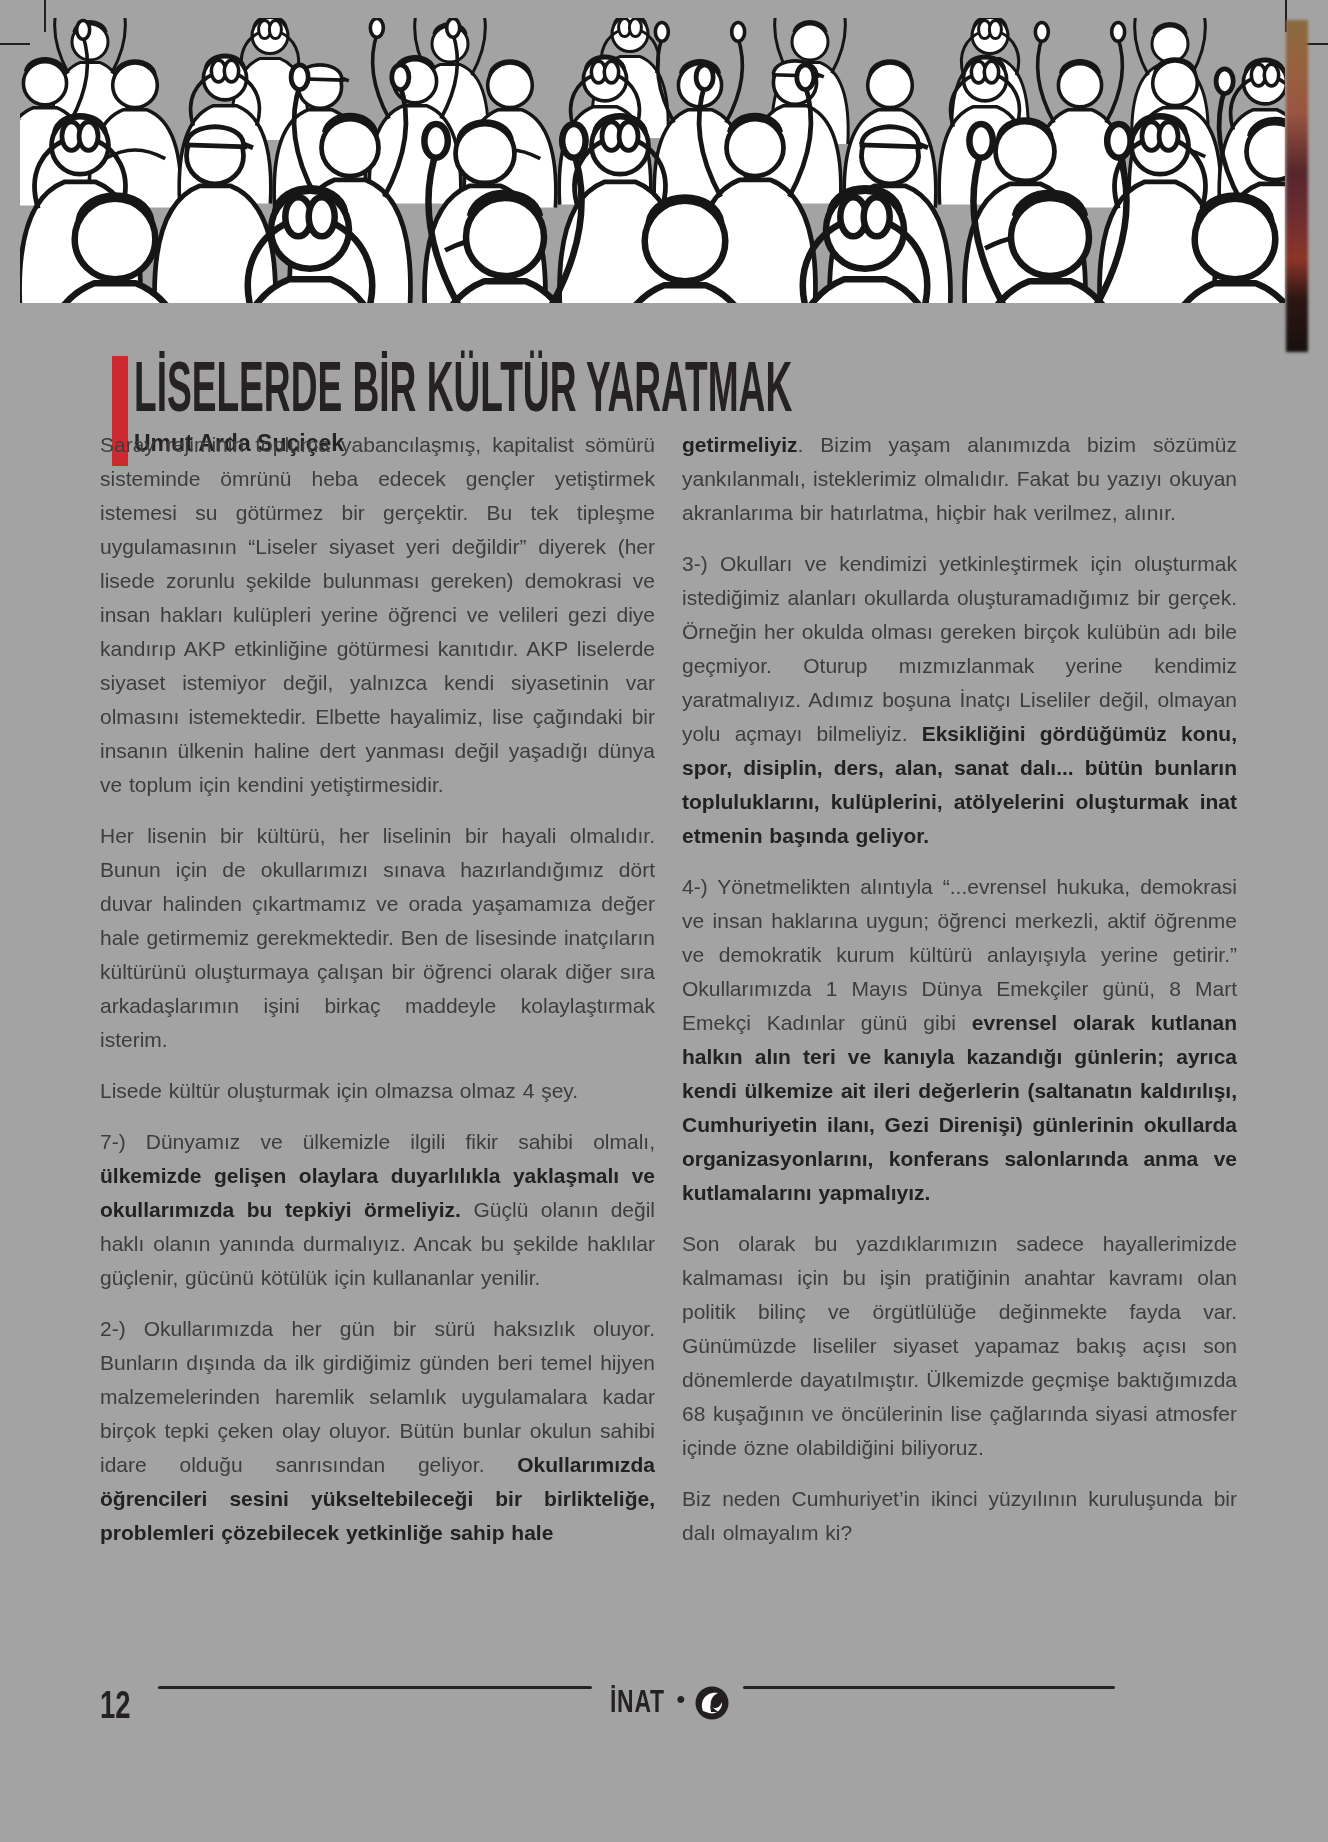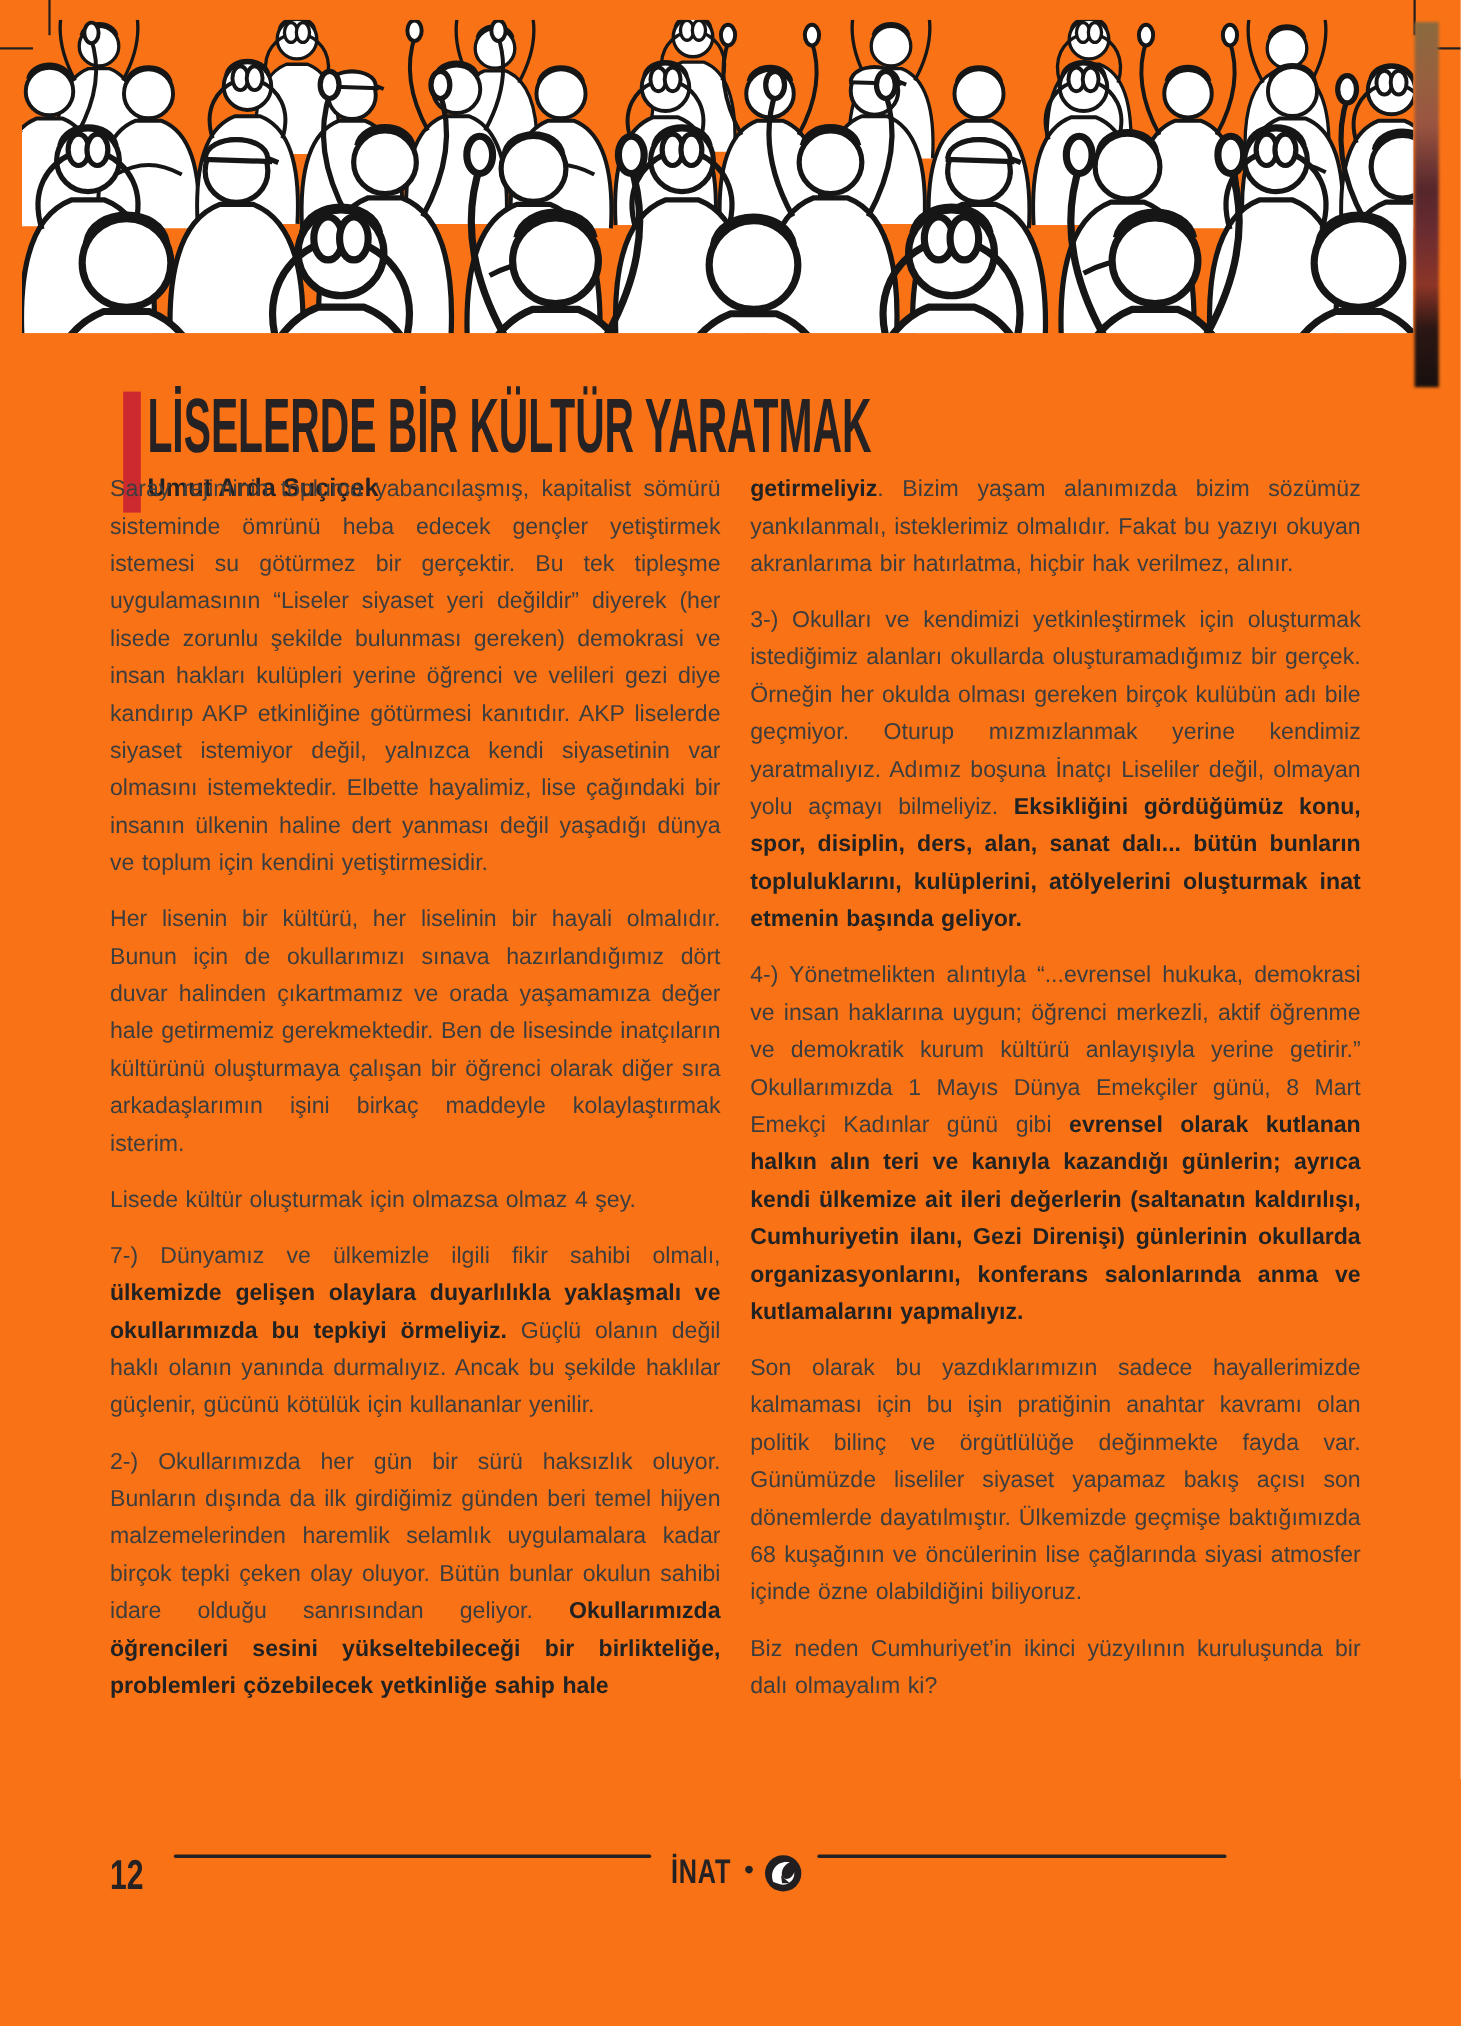--- a/index.html
+++ b/index.html
@@ -1,17 +1,17 @@
 <!DOCTYPE html>
 <html lang="tr"><head>
 <meta charset="utf-8">
 <style>
   html,body{margin:0;padding:0;background:#ffffff;}
   .page{
-    position:relative; width:1328px; height:1842px; background:#f97316;
+    position:relative; width:1328px; height:1842px; background:#a3a3a3;
     font-family:"Liberation Sans", sans-serif; overflow:hidden;
     --ink:#262223; --red:#cd2a30; --body:#3e3d3d;
   }
   
   .crowd-wrap{position:absolute; left:20px; top:18px; width:1265px; height:285px; overflow:hidden;}
   .crowd-wrap svg{display:block;}
   .corner-line{position:absolute; background:#231f20;}
   .mark-tl-v{left:44px; top:0; width:2px; height:32px;}
   .mark-tl-h{left:0; top:43px; width:30px; height:2px;}
   .mark-tr-v{left:1285px; top:0; width:2px; height:32px;}

